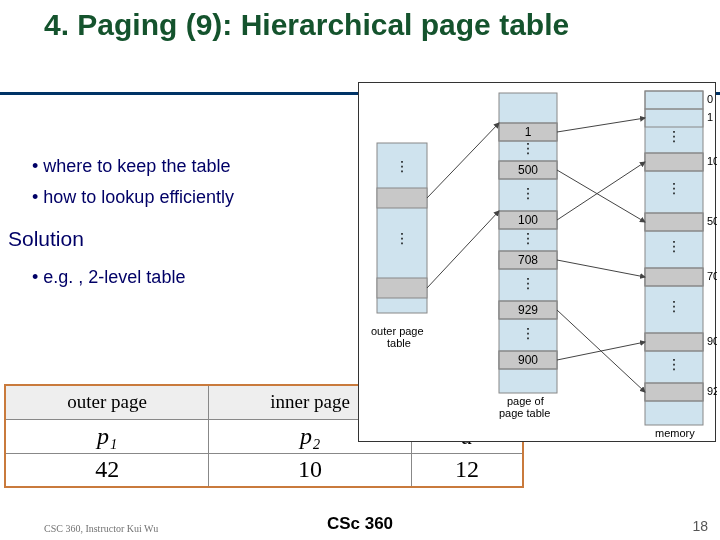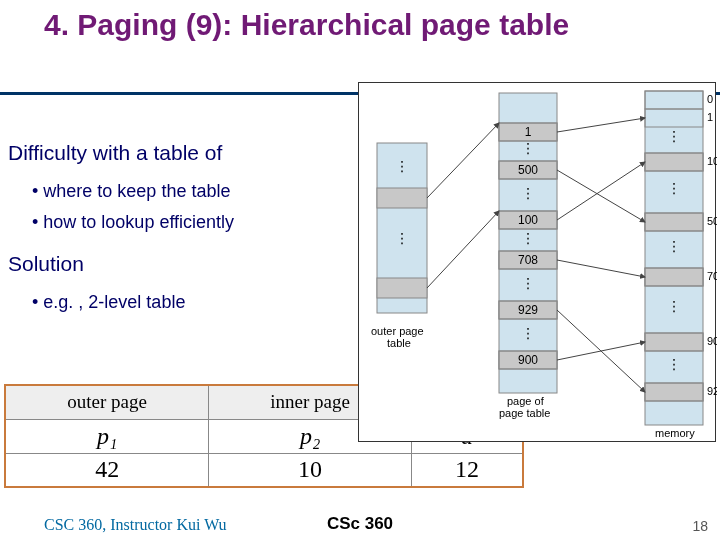--- a/index.html
+++ b/index.html
@@ -1,32 +1,32 @@
 <!DOCTYPE html>
 <html><head>
 <meta charset="utf-8">
 <style>
   * { box-sizing: border-box; margin: 0; padding: 0; }
   html, body { width: 720px; height: 540px; font-family: Arial, Helvetica, sans-serif; background: #fff; overflow: hidden; }
   .slide { position: relative; width: 720px; height: 540px; }
-  .title { position: absolute; left: 44px; top: 8px; width: 620px; font-size: 30px; font-weight: bold; color: #701a75; line-height: 1.15; }
+  .title { position: absolute; left: 44px; top: 8px; width: 620px; font-size: 30px; font-weight: bold; color: #14532d; line-height: 1.15; }
   .hr { position: absolute; left: 0; top: 92px; width: 720px; height: 3px; background: #003366; }
   .body { position: absolute; left: 8px; top: 140px; width: 350px; color: #000066; }
   .lead { font-size: 21px; line-height: 1.2; margin-bottom: 16px; }
   .lead .indent { display:block; margin-left: 24px; }
   ul.bullets { list-style: none; margin: 0 0 18px 24px; }
   ul.bullets li { font-size: 18px; margin: 10px 0; }
   ul.bullets li::before { content: "• "; }
   .serif { font-family: "Times New Roman", Times, serif; }
   .italic { font-style: italic; }
   .addr-table { position: absolute; left: 4px; top: 384px; width: 520px; border: 2px solid #c97a3c; border-collapse: collapse; background: #fff; }
   .addr-table td { border: 1px solid #888; text-align: center; height: 34px; font-size: 24px; font-family: "Times New Roman", Times, serif; }
   .addr-table .hdr td { background: #eee; font-size: 19px; }
   .footer { position: absolute; bottom: 6px; left: 0; width: 720px; }
-  .foot-left { position: absolute; left: 44px; bottom: 0; font-size: 16px; font-family: "Times New Roman", Times, serif; color: #0369a1; }
+  .foot-left { position: absolute; left: 44px; bottom: 0; font-size: 10px; font-family: "Times New Roman", Times, serif; color: #737373; }
   .foot-center { position: absolute; left: 0; right: 0; bottom: 0; text-align: center; font-size: 17px; font-weight: bold; }
   .foot-right { position: absolute; right: 12px; bottom: 0; font-size: 14px; color: #555; }
 
   .diagram { position: absolute; left: 358px; top: 82px; width: 358px; height: 360px; background: #fff; border: 1px solid #333; }
   .diagram text { font-family: Arial, sans-serif; fill: #000; }
   .col-bg { fill: #cfe3ee; }
   .cell-stroke { stroke: #888; stroke-width: 1; fill: none; }
   .fill-grey { fill: #c8c8c8; }
   .arrow { stroke: #444; stroke-width: 1; fill: none; }
   .arrowhead { fill: #444; }
@@ -34,21 +34,20 @@
 </style>
 </head>
 <body>
 
 <div class="slide">
   <div class="title">4. Paging (9): Hierarchical page table</div>
   <div class="hr"></div>
 
   <div class="body">
     <div class="lead">
-      <span>Difficulty with a table of</span>
     </div>
     <ul class="bullets">
       <li>where to keep the table</li>
       <li>how to lookup efficiently</li>
     </ul>
     <div class="lead">Solution</div>
     <ul class="bullets">
       <li>e.g. , 2-level table</li>
     </ul>
   </div>

